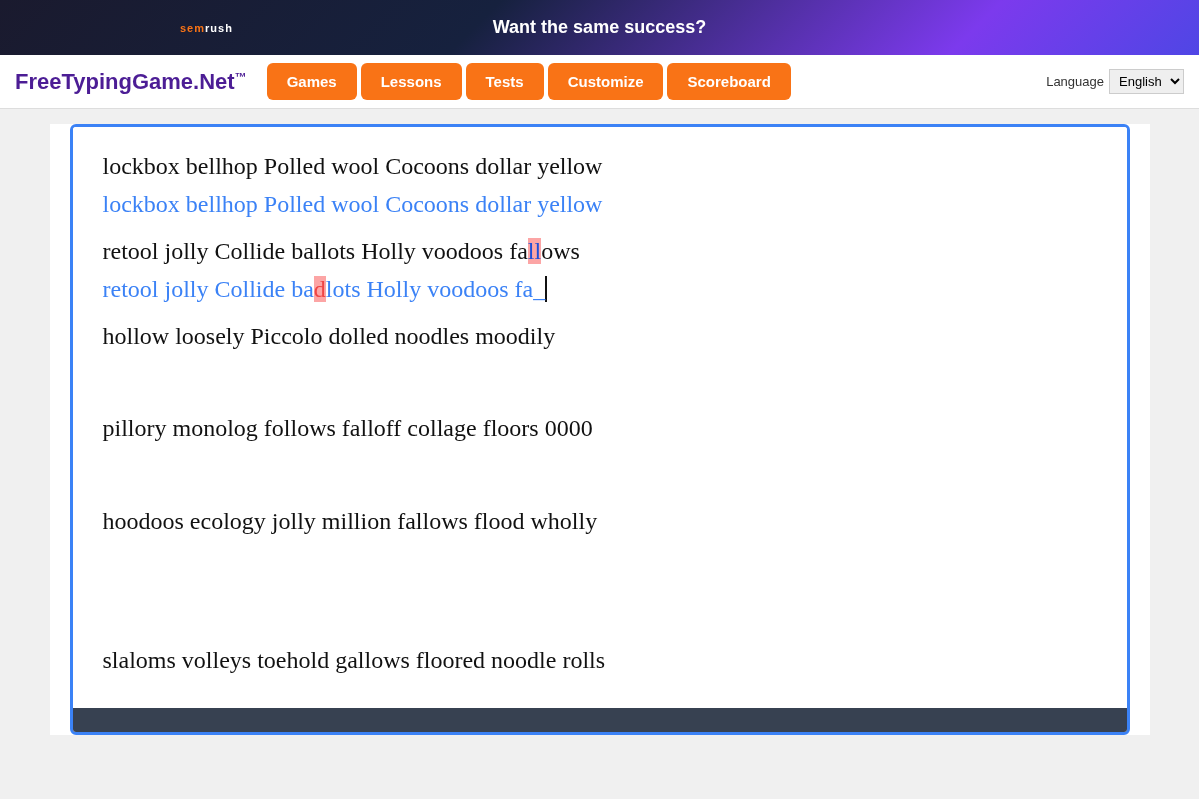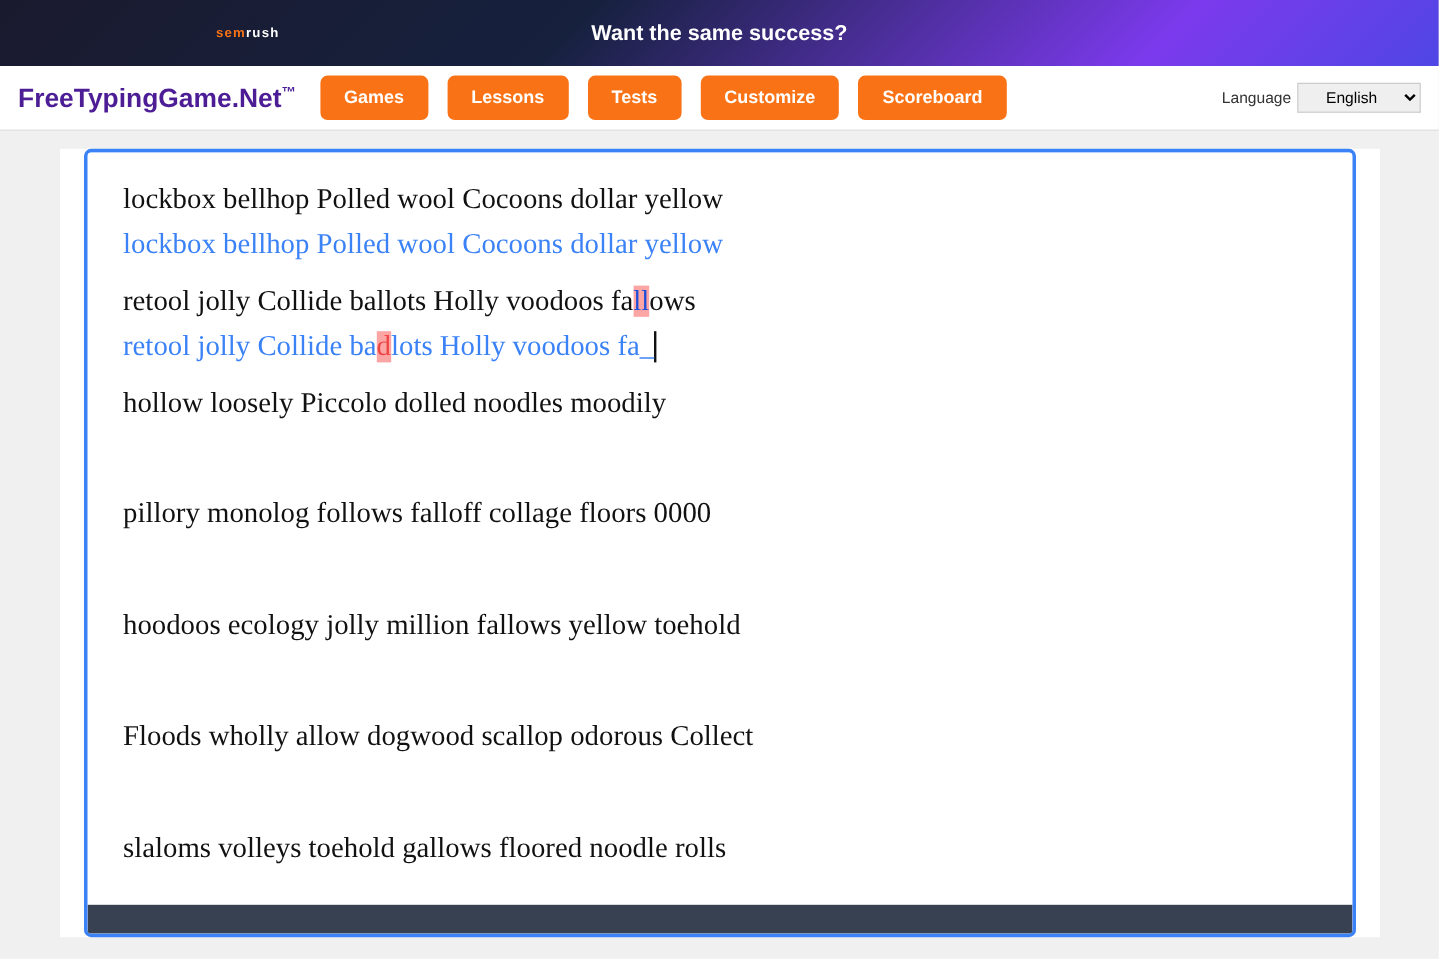--- a/index.html
+++ b/index.html
@@ -48,21 +48,21 @@
       font-size: 22px;
       font-weight: bold;
       margin-right: 10px;
       white-space: nowrap;
     }
     .site-logo sup {
       font-size: 12px;
     }
     .nav-buttons {
       display: flex;
-      gap: 16px;
+      gap: 4px;
       flex: 1;
     }
     .nav-btn {
       background: #f97316;
       color: white;
       border: none;
       padding: 10px 20px;
       font-size: 15px;
       font-weight: bold;
       border-radius: 6px;
@@ -74,21 +74,21 @@
       align-items: center;
       gap: 5px;
       margin-left: auto;
     }
     .language-label {
       font-size: 13px;
       color: #333;
     }
     .language-select {
       font-size: 13px;
-      padding: 3px 19px;
+      padding: 3px 5px;
       border: 1px solid #ccc;
     }
 
     
     .main-content {
       background: white;
       margin: 10px auto;
       width: 1100px;
       max-width: 98%;
     }
@@ -189,28 +189,25 @@
 
       <div class="line-group">&nbsp;</div>
 
       <div class="line-group">
         <div class="line-original">pillory monolog follows falloff collage floors 0000</div>
       </div>
 
       <div class="line-group">&nbsp;</div>
 
       <div class="line-group">
-        <div class="line-original">hoodoos ecology jolly million fallows yellow toehold</div>
-      </div>
-
-      <div class="line-group">&nbsp;</div>
-
-      <div class="line-group">
-        <div class="line-original">Floods wholly allow dogwood scallop odorous Collect</div>
-      </div>
+        <div class="line-original">hoodoos ecology jolly million fallows flood wholly</div>
+      </div>
+
+      <div class="line-group">&nbsp;</div>
+
 
       <div class="line-group">&nbsp;</div>
 
       <div class="line-group">
         <div class="line-original">slaloms volleys toehold gallows floored noodle rolls</div>
       </div>
 
     </div>
 
     <div class="status-bar">

